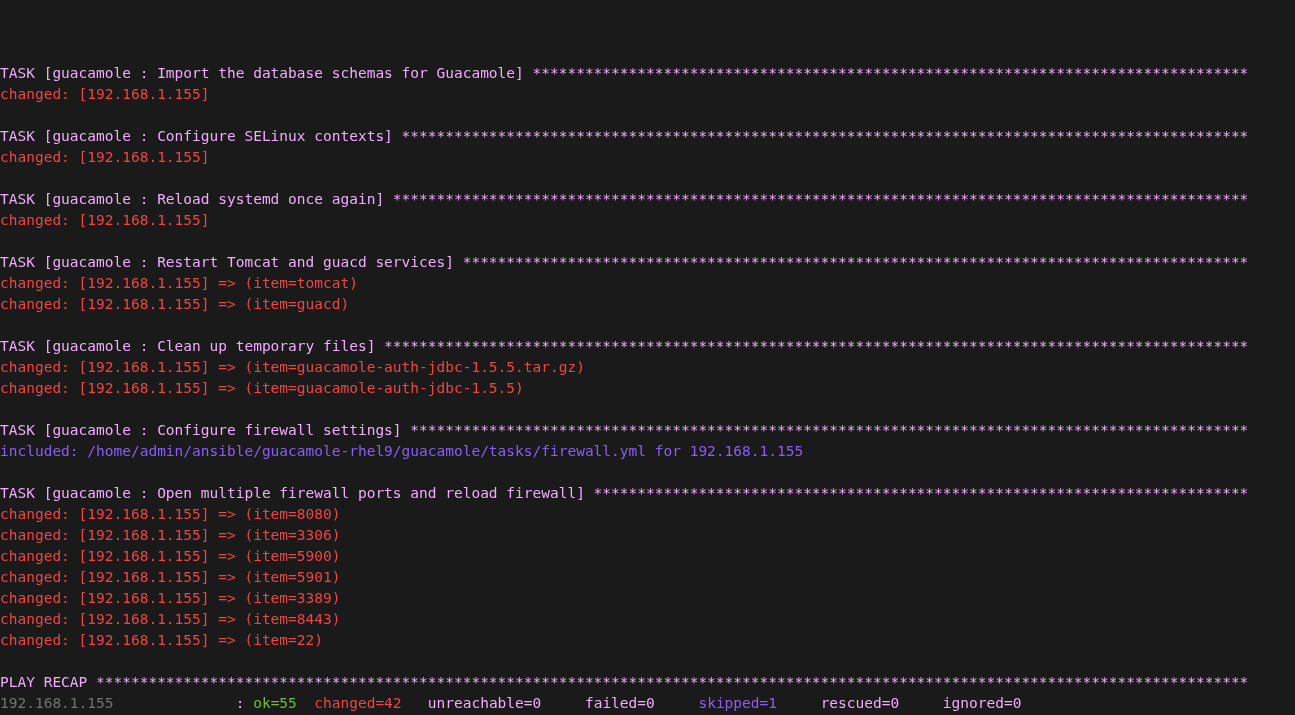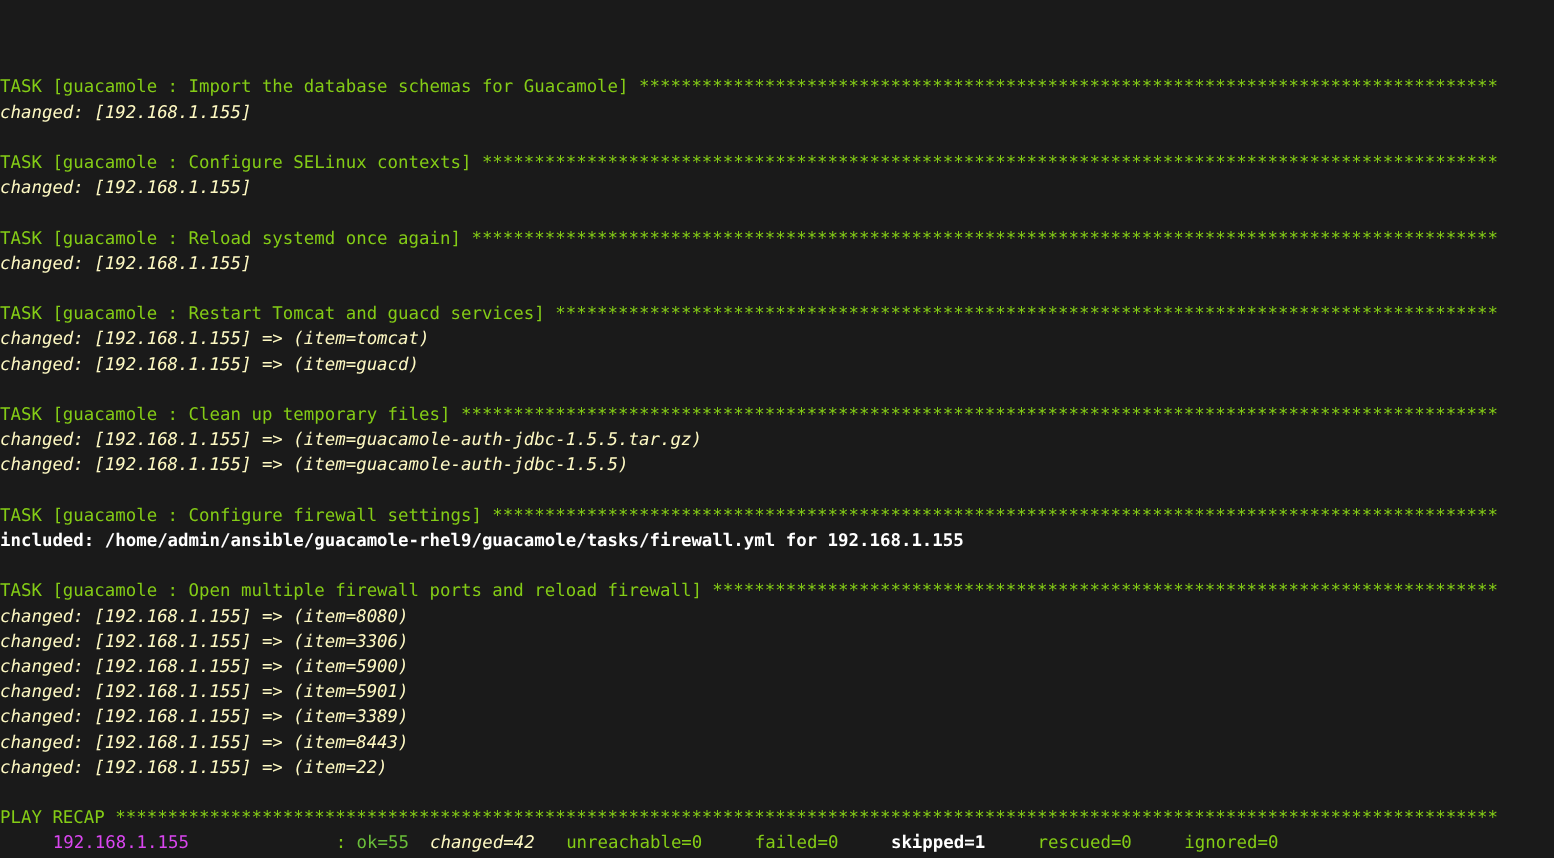--- a/index.html
+++ b/index.html
@@ -8,25 +8,25 @@
       font-family: 'DejaVu Sans Mono', 'Liberation Mono', 'Courier New', monospace;
       font-size: 14.5px;
       line-height: 21px;
       white-space: pre;
       overflow: hidden;
       padding: 0;
       color: #e0e0e0;
       width: 1295px;
       height: 715px;
     }
-    .white  { color: #84cc16; text-align: right; }
-    .yellow { color: #fef9c3; font-style: italic; }
-    .cyan   { color: #ffffff; font-weight: bold; }
+    .white  { color: #f0abfc; text-align: right; }
+    .yellow { color: #ef4444; }
+    .cyan   { color: #8b5cf6; }
     .green  { color: #6bbf3a; margin-top: 29px; }
-    .recap-host { color: #d946ef; padding-left: 44px; }
+    .recap-host { color: #737373; }
     .blank { height: 21px; }
   </style>
 </head>
 <body>
 
 
 <div id="terminal"><div><span class="white">TASK [guacamole : Import the database schemas for Guacamole] **********************************************************************************</span></div><div><span class="yellow">changed: [192.168.1.155]</span></div><div class="blank"></div><div><span class="white">TASK [guacamole : Configure SELinux contexts] *************************************************************************************************</span></div><div><span class="yellow">changed: [192.168.1.155]</span></div><div class="blank"></div><div><span class="white">TASK [guacamole : Reload systemd once again] **************************************************************************************************</span></div><div><span class="yellow">changed: [192.168.1.155]</span></div><div class="blank"></div><div><span class="white">TASK [guacamole : Restart Tomcat and guacd services] ******************************************************************************************</span></div><div><span class="yellow">changed: [192.168.1.155] =&gt; (item=tomcat)</span></div><div><span class="yellow">changed: [192.168.1.155] =&gt; (item=guacd)</span></div><div class="blank"></div><div><span class="white">TASK [guacamole : Clean up temporary files] ***************************************************************************************************</span></div><div><span class="yellow">changed: [192.168.1.155] =&gt; (item=guacamole-auth-jdbc-1.5.5.tar.gz)</span></div><div><span class="yellow">changed: [192.168.1.155] =&gt; (item=guacamole-auth-jdbc-1.5.5)</span></div><div class="blank"></div><div><span class="white">TASK [guacamole : Configure firewall settings] ************************************************************************************************</span></div><div><span class="cyan">included: /home/admin/ansible/guacamole-rhel9/guacamole/tasks/firewall.yml for 192.168.1.155</span></div><div class="blank"></div><div><span class="white">TASK [guacamole : Open multiple firewall ports and reload firewall] ***************************************************************************</span></div><div><span class="yellow">changed: [192.168.1.155] =&gt; (item=8080)</span></div><div><span class="yellow">changed: [192.168.1.155] =&gt; (item=3306)</span></div><div><span class="yellow">changed: [192.168.1.155] =&gt; (item=5900)</span></div><div><span class="yellow">changed: [192.168.1.155] =&gt; (item=5901)</span></div><div><span class="yellow">changed: [192.168.1.155] =&gt; (item=3389)</span></div><div><span class="yellow">changed: [192.168.1.155] =&gt; (item=8443)</span></div><div><span class="yellow">changed: [192.168.1.155] =&gt; (item=22)</span></div><div class="blank"></div><div><span class="white">PLAY RECAP ************************************************************************************************************************************</span></div><div><span class="recap-host">192.168.1.155              </span><span class="white">: </span><span class="green">ok=55  </span><span class="yellow">changed=42   </span><span class="white">unreachable=0     </span><span class="white">failed=0     </span><span class="cyan">skipped=1     </span><span class="white">rescued=0     </span><span class="white">ignored=0</span></div></div>
 
 
 

